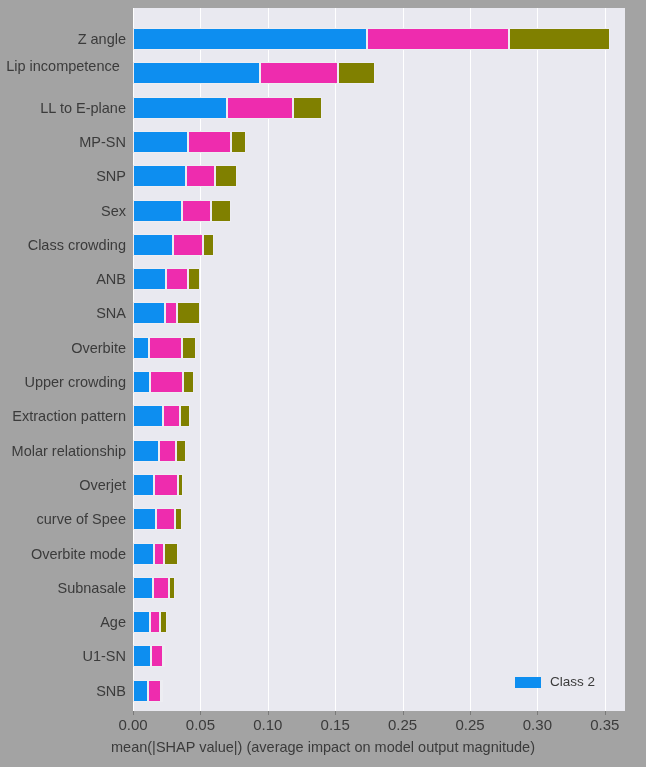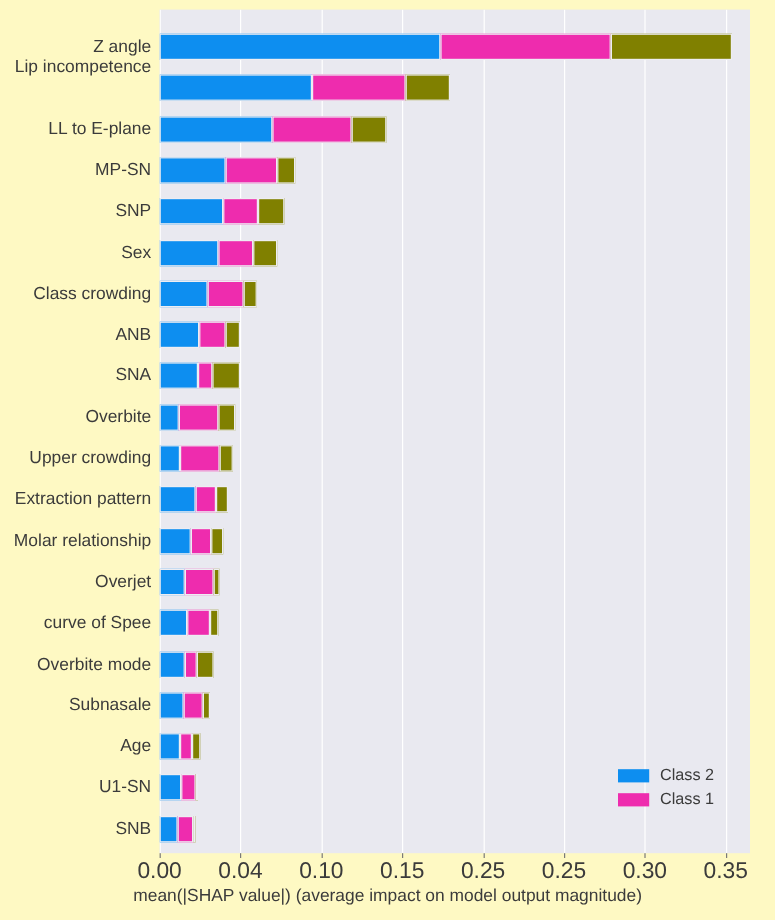--- a/index.html
+++ b/index.html
@@ -10,21 +10,21 @@
   body {
     width: 646px;
     height: 767px;
     font-family: "Liberation Sans", sans-serif;
     overflow: hidden;
   }
   #figure {
     position: relative;
     width: 646px;
     height: 767px;
-    background: #fef9c3;
+    background: #a3a3a3;
   }
   
   #plot-area {
     position: absolute;
     left: 133px;
     top: 8px;
     width: 492px;
     height: 703px;
     background: #e9e9f0;
     overflow: hidden;
@@ -68,21 +68,21 @@
   }
   #ylabels .ytick {
     right: auto;
     left: 0;
     width: 126px;
   }
   
   .xtick {
     position: absolute;
     top: 717px;
-    font-size: 19px;
+    font-size: 15px;
     color: #3b3b3b;
     transform: translateX(-50%);
     white-space: nowrap;
     line-height: 1;
   }
   .xtickmark {
     position: absolute;
     top: 711px;
     width: 1px;
     height: 4px;
@@ -95,21 +95,21 @@
     width: 646px;
     text-align: center;
     font-size: 14.5px;
     color: #3b3b3b;
     line-height: 1;
   }
   
   #legend {
     position: absolute;
     left: 515px;
-    top: 636px;
+    top: 672px;
     width: 105px;
   }
   .legend-row {
     display: flex;
     align-items: center;
     height: 20px;
   }
   .legend-swatch {
     width: 26px;
     height: 11px;
@@ -238,21 +238,21 @@
         <div class="bar-row" style="top: 671.7px;">
           <div class="seg" style="left: 0px; width: 14.8274px; background: rgb(13, 142, 240);"></div>
           <div class="seg" style="left: 14.8274px; width: 12.9403px; background: rgb(238, 44, 174);"></div>
           <div class="seg" style="left: 27.7677px; width: 2.02192px; background: rgb(128, 128, 0);"></div>
         </div>
       </div>
   </div>
 
   <div id="ylabels">
       <div class="ytick" style="top: 32px;">Z angle</div>
-      <div class="ytick" style="top: 49px;">Lip incompetence</div>
+      <div class="ytick" style="top: 59px; text-align: center;">Lip incompetence</div>
       <div class="ytick" style="top: 100.6px;">LL to E-plane</div>
       <div class="ytick" style="top: 134.9px;">MP-SN</div>
       <div class="ytick" style="top: 169.2px;">SNP</div>
       <div class="ytick" style="top: 203.5px;">Sex</div>
       <div class="ytick" style="top: 237.8px;">Class crowding</div>
       <div class="ytick" style="top: 272.1px;">ANB</div>
       <div class="ytick" style="top: 306.4px;">SNA</div>
       <div class="ytick" style="top: 340.7px;">Overbite</div>
       <div class="ytick" style="top: 375px; text-align: right;">Upper crowding</div>
       <div class="ytick" style="top: 409.3px;">Extraction pattern</div>
@@ -262,21 +262,21 @@
       <div class="ytick" style="top: 546.5px;">Overbite mode</div>
       <div class="ytick" style="top: 580.8px;">Subnasale</div>
       <div class="ytick" style="top: 615.1px;">Age</div>
       <div class="ytick" style="top: 649.4px;">U1-SN</div>
       <div class="ytick" style="top: 683.7px;">SNB</div>
     </div>
   <div id="xticks">
       <div class="xtickmark" style="left: 133px;"></div>
       <div class="xtick" style="left: 133px;">0.00</div>
       <div class="xtickmark" style="left: 200.397px;"></div>
-      <div class="xtick" style="left: 200.397px;">0.04</div>
+      <div class="xtick" style="left: 200.397px;">0.05</div>
       <div class="xtickmark" style="left: 267.795px;"></div>
       <div class="xtick" style="left: 267.795px;">0.10</div>
       <div class="xtickmark" style="left: 335.192px;"></div>
       <div class="xtick" style="left: 335.192px;">0.15</div>
       <div class="xtickmark" style="left: 402.589px;"></div>
       <div class="xtick" style="left: 402.589px;">0.25</div>
       <div class="xtickmark" style="left: 469.986px;"></div>
       <div class="xtick" style="left: 469.986px;">0.25</div>
       <div class="xtickmark" style="left: 537.384px;"></div>
       <div class="xtick" style="left: 537.384px;">0.30</div>
@@ -284,19 +284,15 @@
       <div class="xtick" style="left: 604.781px;">0.35</div>
     </div>
 
   <div id="xlabel">mean(|SHAP value|) (average impact on model output magnitude)</div>
 
   <div id="legend">
       <div class="legend-row">
         <div class="legend-swatch" style="background: rgb(13, 142, 240);"></div>
         <div class="legend-label">Class 2</div>
       </div>
-      <div class="legend-row">
-        <div class="legend-swatch" style="background: rgb(238, 44, 174);"></div>
-        <div class="legend-label">Class 1</div>
-      </div>
     </div>
 
 </div>
 
 </body></html>

